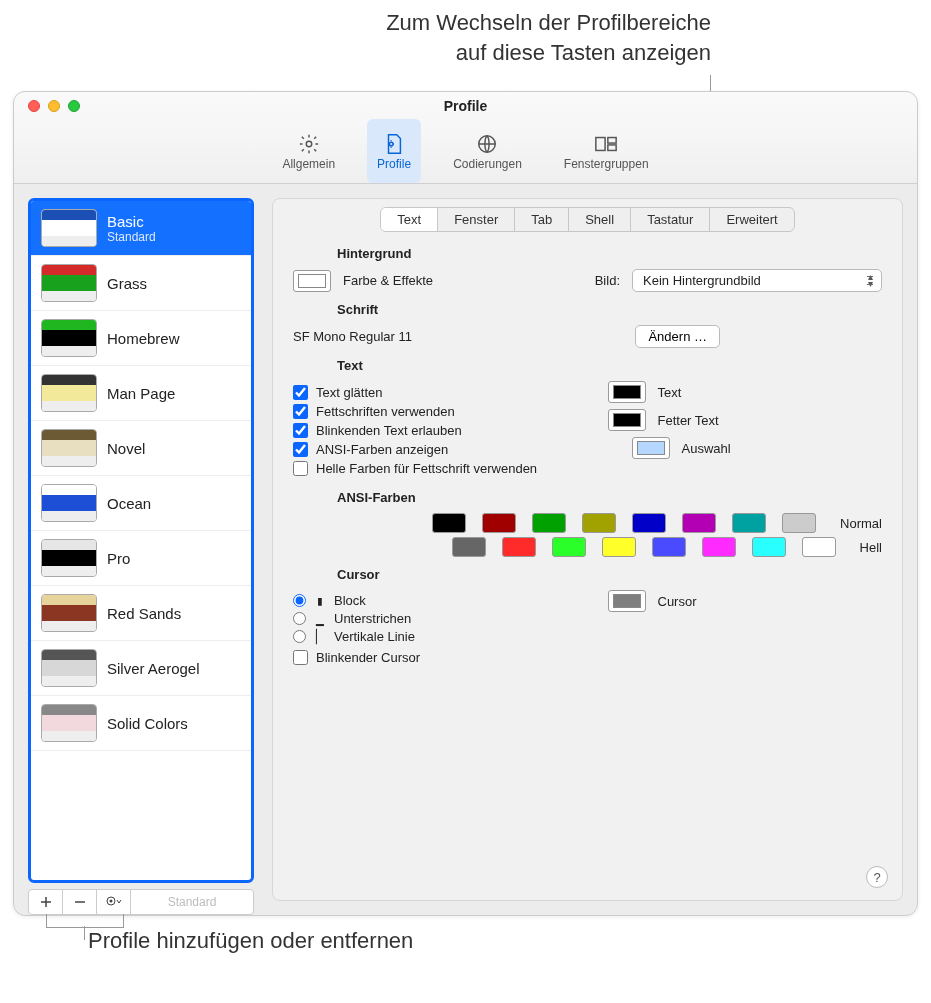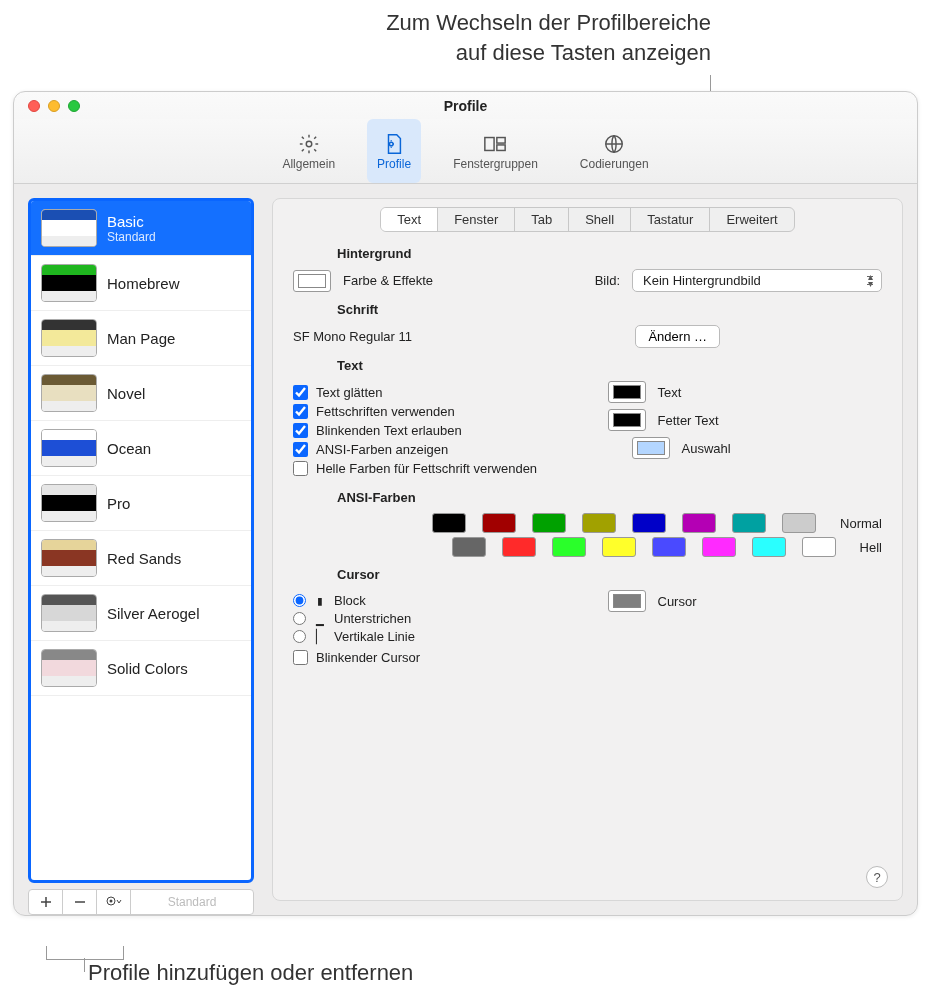--- a/index.html
+++ b/index.html
@@ -98,21 +98,21 @@
 .chk input{width:15px;height:15px;accent-color:#0a66ff;}
 .two-col { display:flex; gap:40px;}
 .col{flex:1;}
 .swatch-row{display:flex;gap:16px;align-items:center;margin:4px 0;justify-content:flex-end;}
 .swatch{width:34px;height:20px;border:1px solid #999;border-radius:3px;}
 .cursor-opts .radio{display:flex;align-items:center;gap:8px;margin:3px 0;}
 .cursor-opts input{accent-color:#0a66ff;}
 .cursor-glyph{display:inline-block;width:12px;text-align:center;font-family:monospace;}
 .help { position:absolute; right:14px; bottom:12px; width:22px;height:22px;border:1px solid #bbb;border-radius:50%;display:flex;align-items:center;justify-content:center;background:#fff;font-size:13px;color:#555;}
 
-.callout-bottom { position:absolute; left:88px; top:960px; font-size:22px; color:#333;}
+.callout-bottom { position:absolute; left:88px; top:928px; font-size:22px; color:#333;}
 .callout-bottom .bracket{position:absolute;left:-42px;top:-14px;width:78px;height:14px;border-bottom:1px solid #999;border-left:1px solid #999;border-right:1px solid #999;}
 .callout-bottom .stem{position:absolute;left:-4px;top:-2px;width:1px;height:14px;background:#999;}
 </style>
 </head>
 <body>
 
 <div class="callout-top">
   <div>Zum Wechseln der Profilbereiche</div>
   <div>auf diese Tasten anzeigen</div>
   <div class="line"></div>
@@ -144,50 +144,58 @@
           <svg width="22" height="22" viewBox="0 0 24 24" fill="none" stroke="currentColor" stroke-width="1.6">
             <path d="M6 2h9l4 4v16H6z"></path>
             <circle cx="9" cy="12" r="2"></circle>
             <path d="M9 8v1M9 15v1M6 12h1M11 12h1"></path>
           </svg>
         </div>
         <span>Profile</span>
       </div>
       <div class="tbitem">
         <div class="tbicon">
+          <svg width="22" height="22" viewBox="0 0 24 24" fill="none" stroke="currentColor" stroke-width="1.6">
+            <circle cx="12" cy="12" r="9"></circle>
+            <path d="M3 12h18M12 3c3 3 3 15 0 18M12 3c-3 3-3 15 0 18"></path>
+          </svg>
+        </div>
+        <span>Codierungen</span>
+      </div>
+      <div class="tbitem">
+        <div class="tbicon">
           <svg width="24" height="22" viewBox="0 0 26 22" fill="none" stroke="currentColor" stroke-width="1.6">
             <rect x="2" y="4" width="10" height="14"></rect>
             <rect x="15" y="4" width="9" height="6"></rect>
             <rect x="15" y="12" width="9" height="6"></rect>
           </svg>
         </div>
         <span>Fenstergruppen</span>
       </div>
-      <div class="tbitem">
-        <div class="tbicon">
-          <svg width="22" height="22" viewBox="0 0 24 24" fill="none" stroke="currentColor" stroke-width="1.6">
-            <circle cx="12" cy="12" r="9"></circle>
-            <path d="M3 12h18M12 3c3 3 3 15 0 18M12 3c-3 3-3 15 0 18"></path>
-          </svg>
-        </div>
-        <span>Codierungen</span>
-      </div>
     </div>
 
   <div class="content">
 
     <div class="sidebar">
       <div class="profile-list" id="profile-list">
           <div class="profile-item selected">
             <div class="thumb">
               <div class="bar top" style="background:#1b4fb3"></div>
               <div class="bar mid" style="background:#ffffff"></div>
               <div class="stat"></div>
             </div>
             <div><span class="name">Basic</span><span class="sub">Standard</span></div>
+          </div>
+          <div class="profile-item">
+            <div class="thumb">
+              <div class="bar top" style="background:#d42a2a"></div>
+              <div class="bar mid" style="background:#18a11d"></div>
+              <div class="stat"></div>
+            </div>
+            <div><span class="name">Grass</span></div>
           </div>
           <div class="profile-item">
             <div class="thumb">
               <div class="bar top" style="background:#1fb61f"></div>
               <div class="bar mid" style="background:#000000"></div>
               <div class="stat"></div>
             </div>
             <div><span class="name">Homebrew</span></div>
           </div>
           <div class="profile-item">

